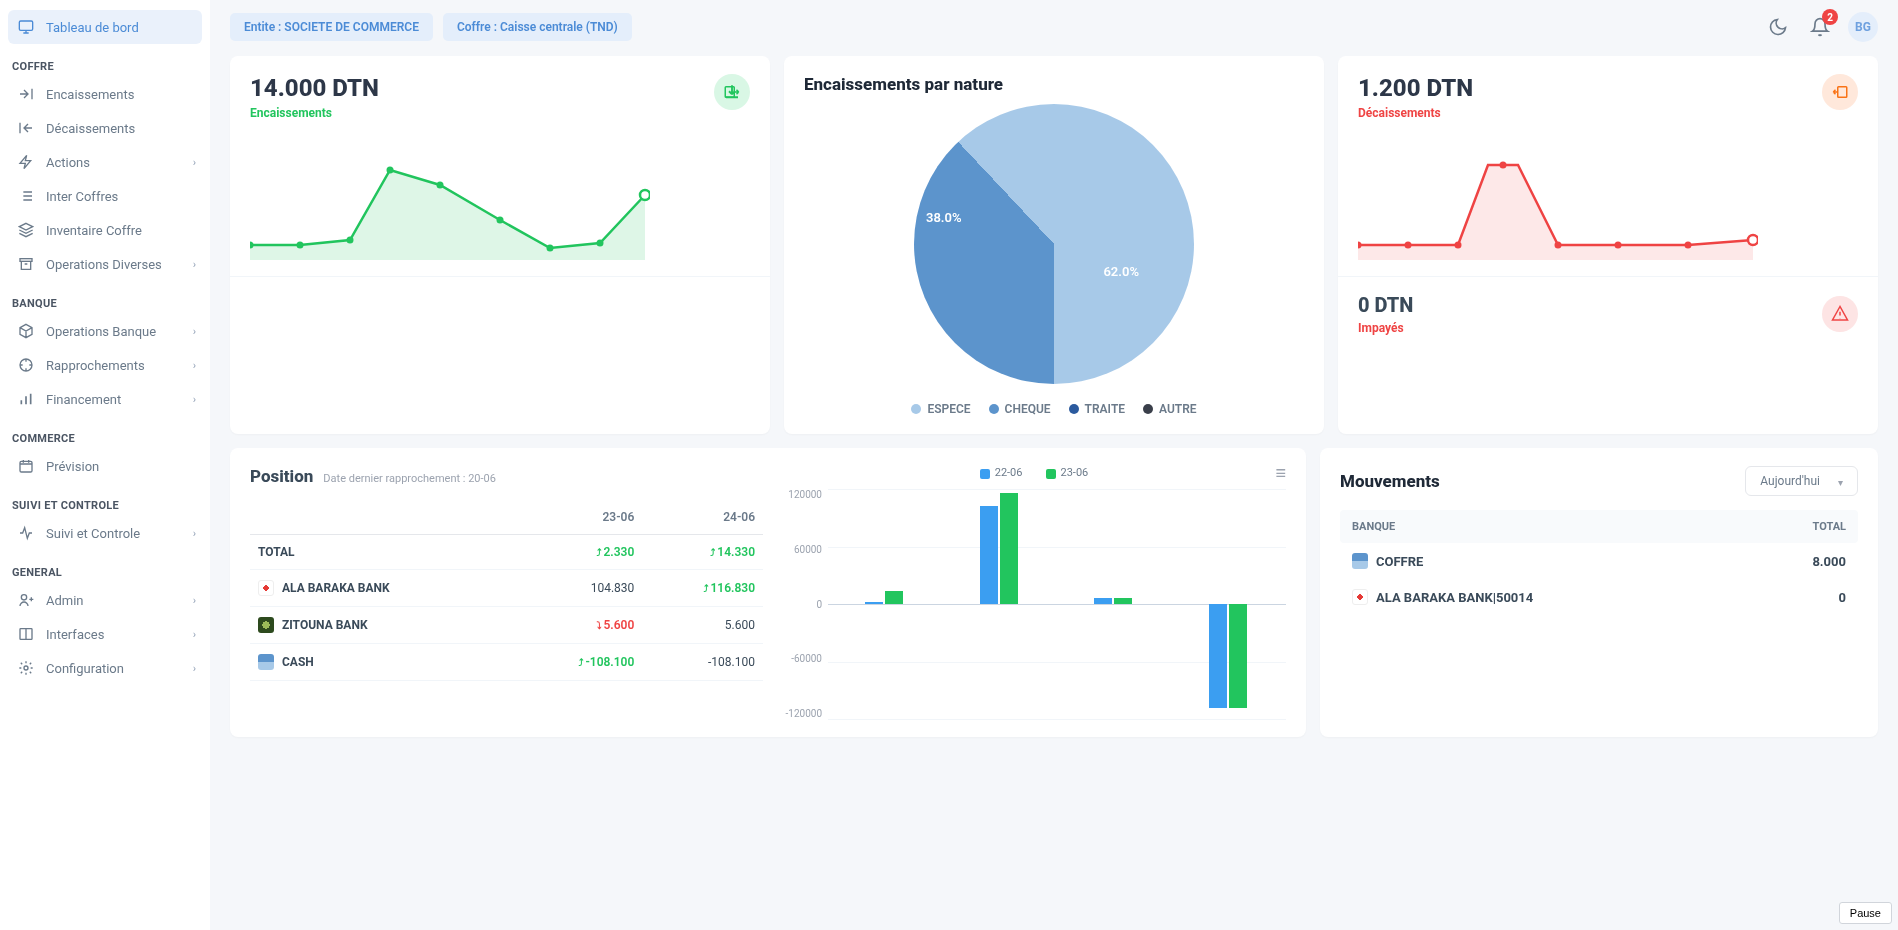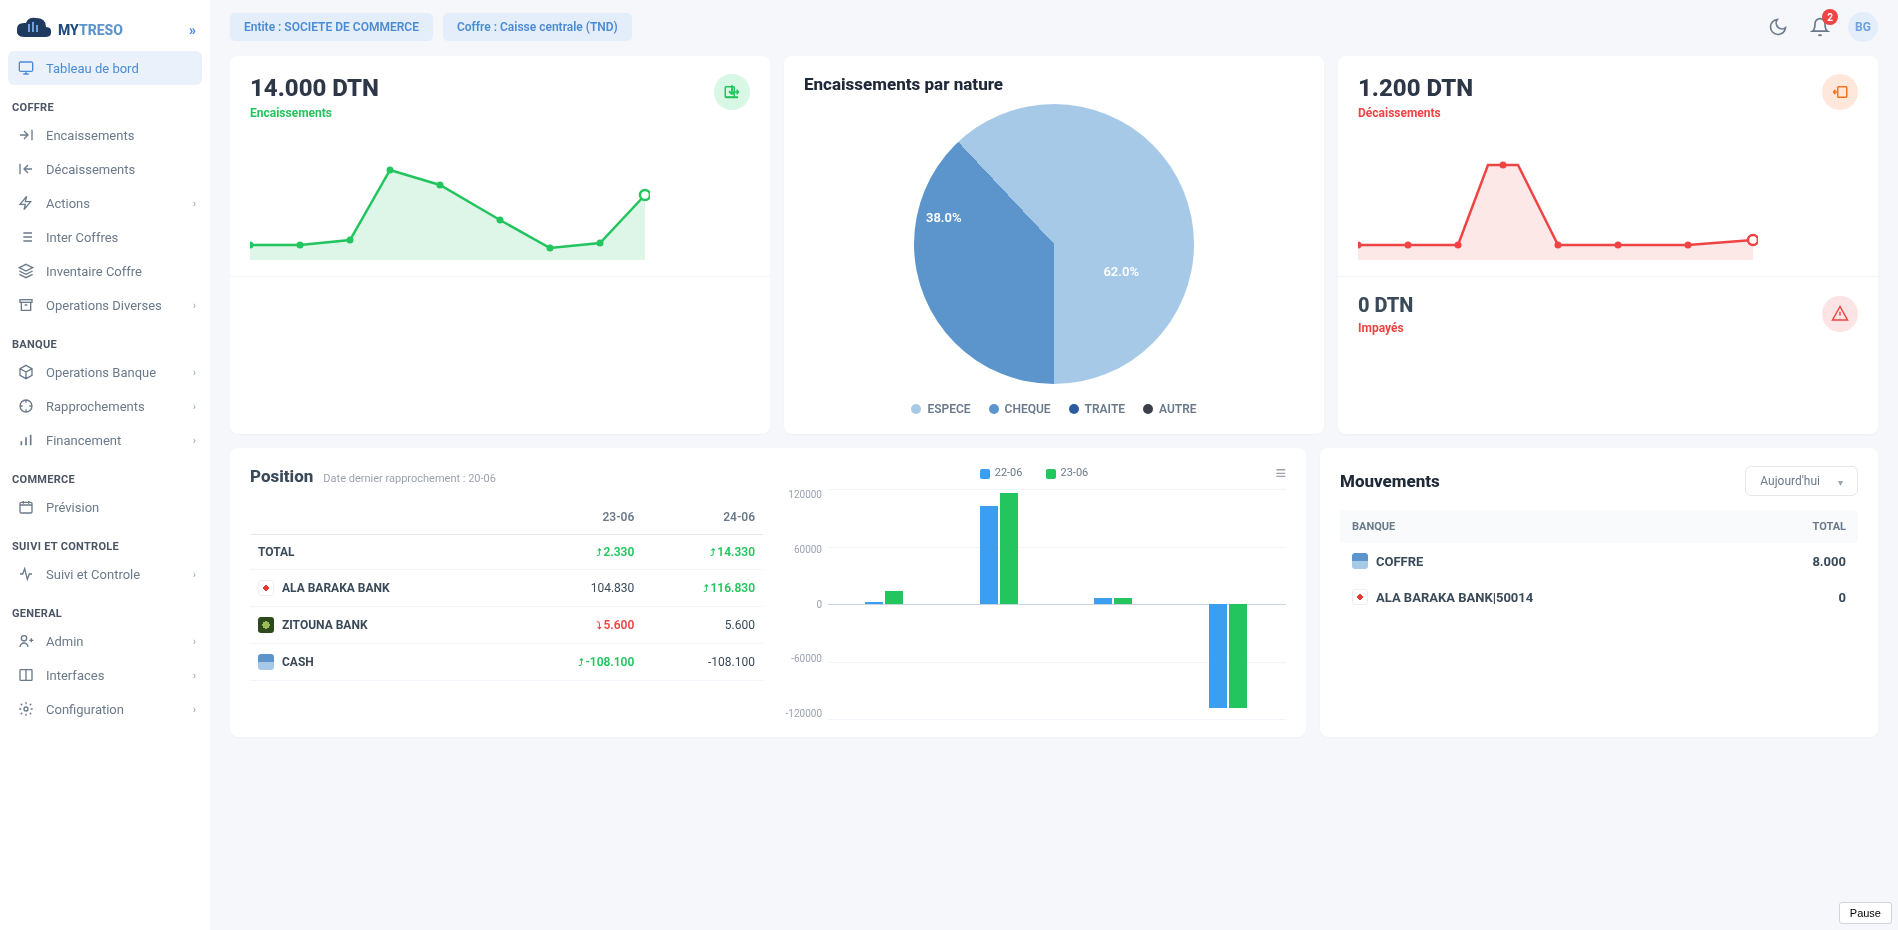--- a/index.html
+++ b/index.html
@@ -107,32 +107,20 @@
 .pause-btn{position:fixed;bottom:6px;right:6px;background:#fff;border:1px solid #d1d5db;padding:4px 10px;font-size:11px;border-radius:3px;cursor:pointer;}
 
 svg{display:block;}
 </style>
 </head>
 <body>
 
 <div class="app">
 
   <aside class="sidebar">
-    <div class="logo-row">
-      <div class="logo">
-        <svg width="40" height="30" viewBox="0 0 40 30">
-            <path d="M10 22 Q2 22 3 14 Q3 7 12 8 Q14 2 22 3 Q32 3 32 12 Q38 12 37 18 Q37 22 31 22 Z" fill="#1e3a5f"></path>
-            <rect x="14" y="9" width="2" height="8" fill="#6fa1df"></rect>
-            <rect x="18" y="7" width="2" height="10" fill="#6fa1df"></rect>
-            <rect x="22" y="10" width="2" height="7" fill="#6fa1df"></rect>
-          </svg>
-        <span style="font-weight:800;font-size:14px;"><span style="color:#1e4a7e">MY</span><span style="color:#5c94cc">TRESO</span></span>
-      </div>
-      <span class="toggle">»</span>
-    </div>
 
     <div class="nav-item active">
       <span class="icon">
           <svg width="16" height="16" viewBox="0 0 24 24" fill="none" stroke="currentColor" stroke-width="2">
             <rect x="2" y="3" width="20" height="14" rx="2"></rect>
             <path d="M8 21h8M12 17v4"></path>
           </svg>
         </span>
       <span>Tableau de bord</span>
     </div>

